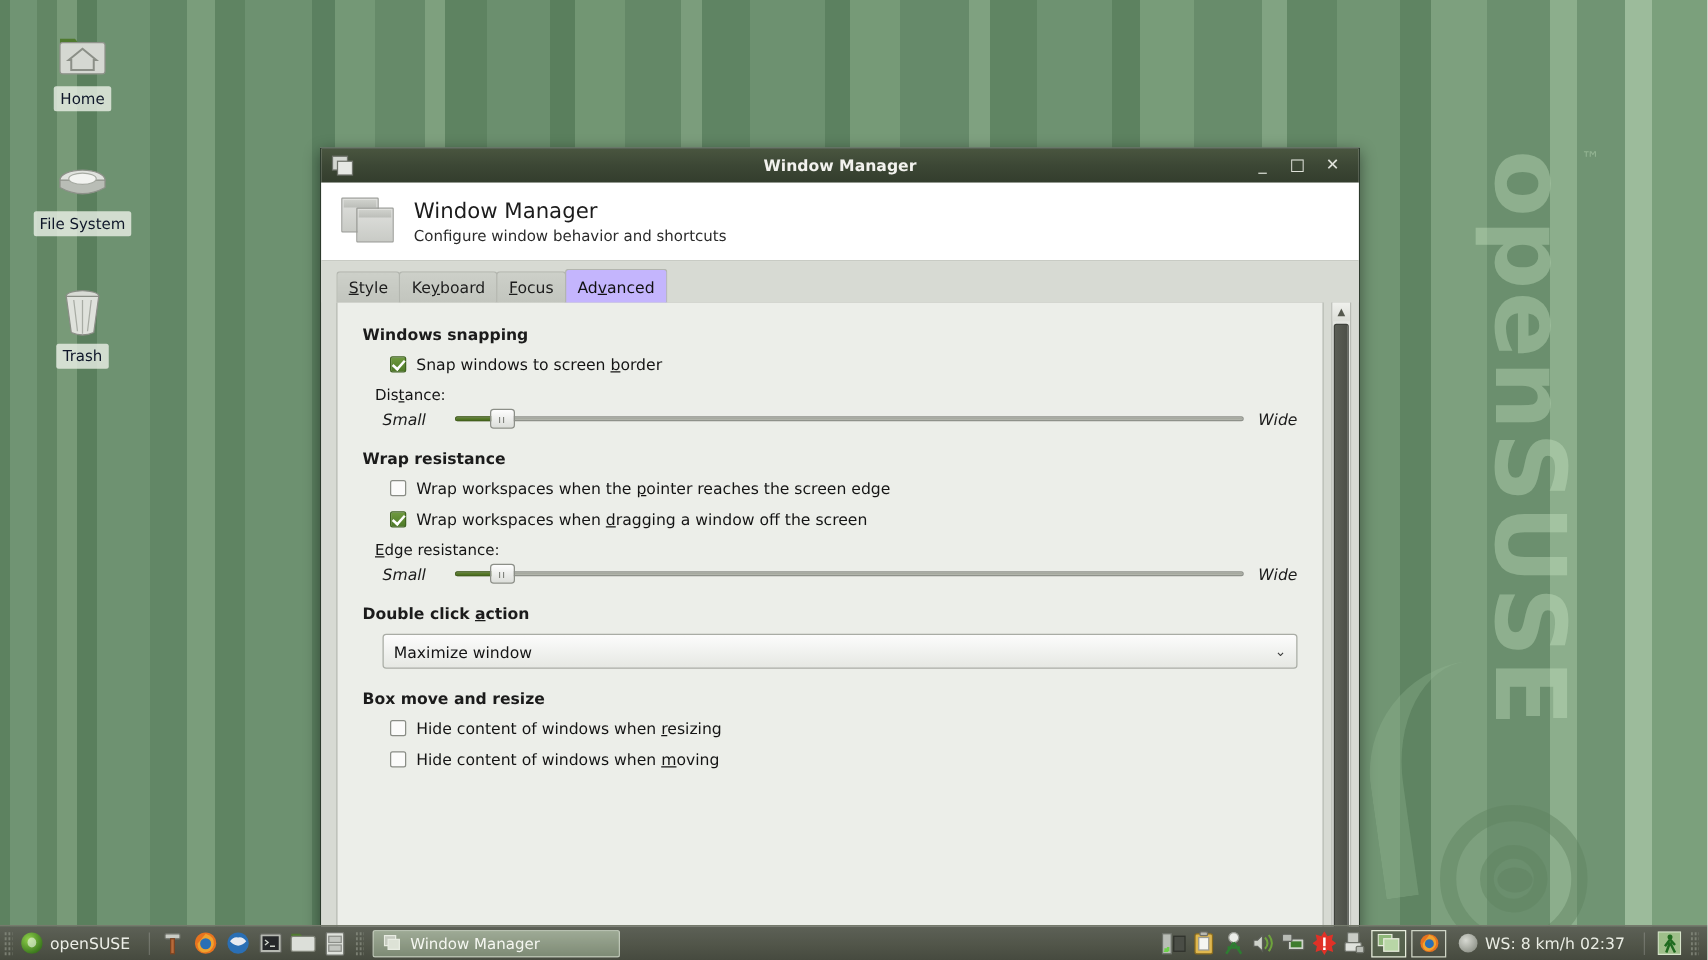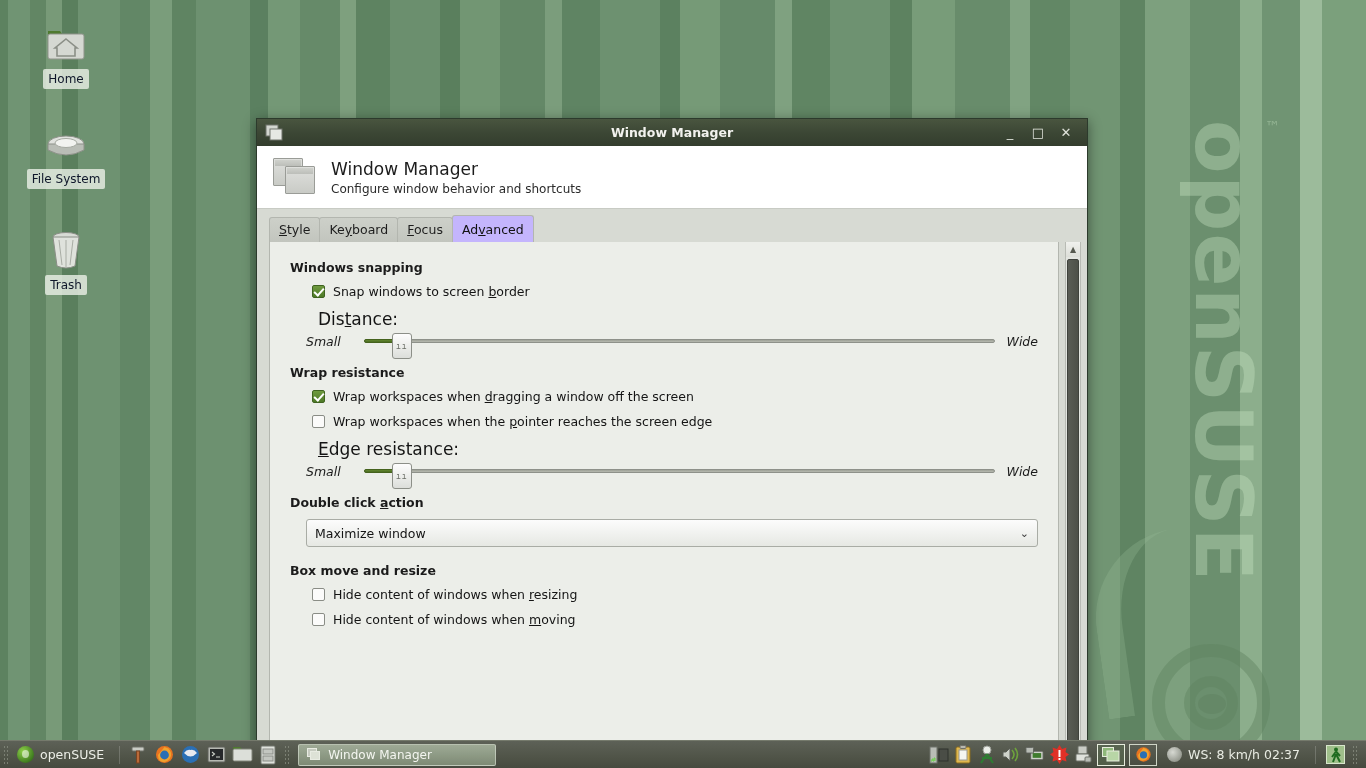--- a/index.html
+++ b/index.html
@@ -279,22 +279,22 @@
     left: 3px; top: 0px;
     width: 4px; height: 8px;
     border: solid #ffffff;
     border-width: 0 2px 2px 0;
     transform: rotate(42deg);
   }
   .cb-label { font-size: 12.5px; color: #141414; }
   .cb-label u { text-decoration: underline; }
 
   .field-label {
-    font-size: 17px; color: #141414;
-    margin: 0 0 4px 28px;
+    font-size: 12px; color: #141414;
+    margin: 0 0 4px 10px;
   }
   .field-label u { text-decoration: underline; }
 
   .slider-row {
     display: flex; align-items: center;
     margin-left: 16px;
   }
   .slider-end {
     font-size: 12.5px; font-style: italic; color: #1b1b1b;
     width: 58px;
@@ -316,27 +316,26 @@
   .slider-track .fill {
     position: absolute; left: 0; top: 6px;
     height: 4px;
     background: linear-gradient(to bottom,#61862f,#4c6d22);
     border: 1px solid #44621d;
     border-radius: 2px;
   }
   .slider-handle {
     position: absolute;
     top: 0;
-    width: 20px; height: 26px;
+    width: 20px; height: 16px;
     background: linear-gradient(to bottom,#fdfdfd,#dcdeda);
     border: 1px solid #8c8f88;
     border-radius: 3px;
     display: flex; align-items: center; justify-content: center;
     cursor: pointer;
-    font-family: Liberation Mono, monospace;
   }
   .slider-handle .grip {
     font-size: 8px; color: #6a6d66; letter-spacing: 1px;
     transform: scaleY(1.1);
   }
 
   .combo {
     margin: 4px 0 0 16px;
     height: 28px;
     background: linear-gradient(to bottom,#fcfcfc,#e6e8e3);
@@ -560,26 +559,26 @@
                   </span>
               </span>
               <span class="slider-end right">Wide</span>
             </div>
           </div>
 
           <div class="group">
             <div class="group-title">Wrap resistance</div>
 
             <div class="cb-row">
+              <span class="cb"></span>
+              <span class="cb-label">Wrap workspaces when the <u>p</u>ointer reaches the screen edge</span>
+            </div>
+            <div class="cb-row">
               <span class="cb checked"></span>
               <span class="cb-label">Wrap workspaces when <u>d</u>ragging a window off the screen</span>
-            </div>
-            <div class="cb-row">
-              <span class="cb"></span>
-              <span class="cb-label">Wrap workspaces when the <u>p</u>ointer reaches the screen edge</span>
             </div>
 
             <div class="field-label"><u>E</u>dge resistance:</div>
             <div class="slider-row">
               <span class="slider-end">Small</span>
               <span class="slider-track">
                 <span class="rail"></span>
                 <span class="fill" style="width:6%"></span>
                 <span class="slider-handle" style="left:calc(6% - 10px)">
                     <span class="grip">ıı</span>

